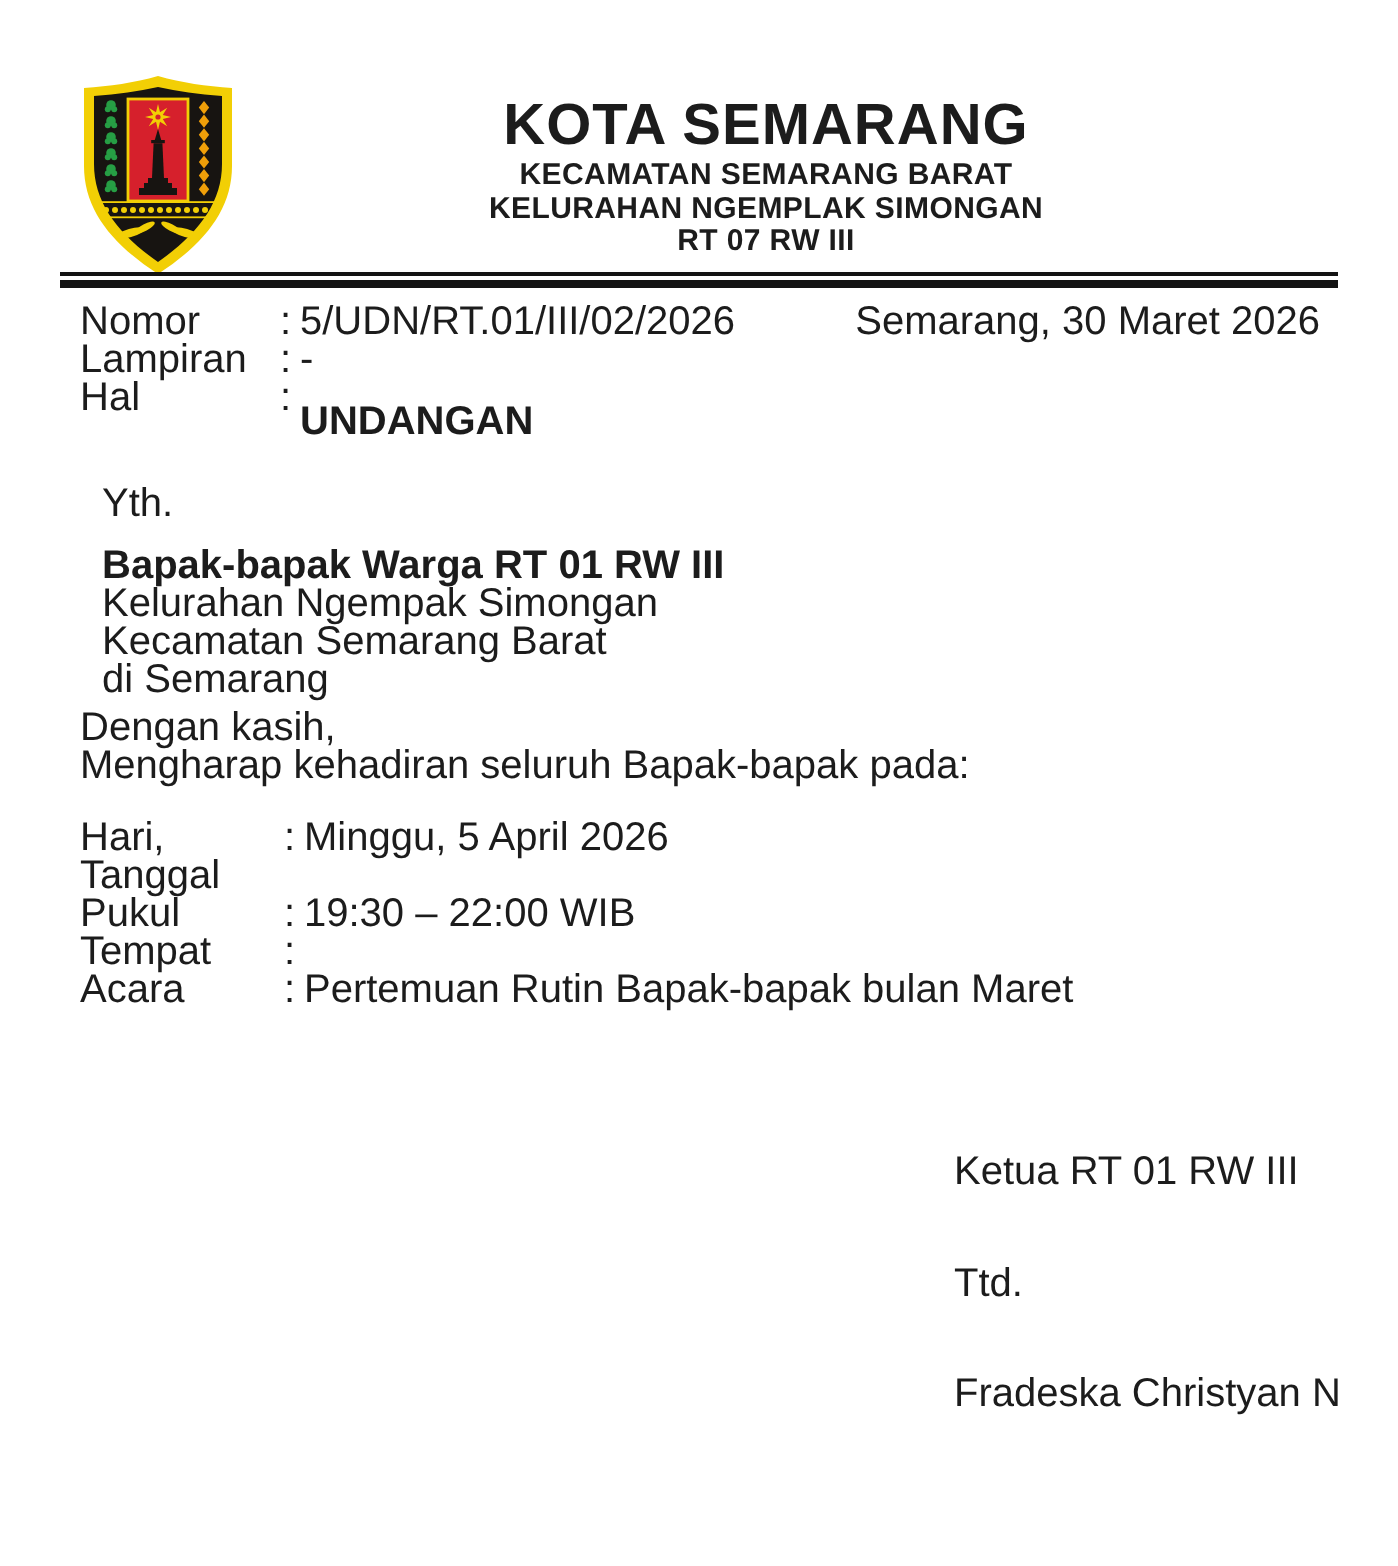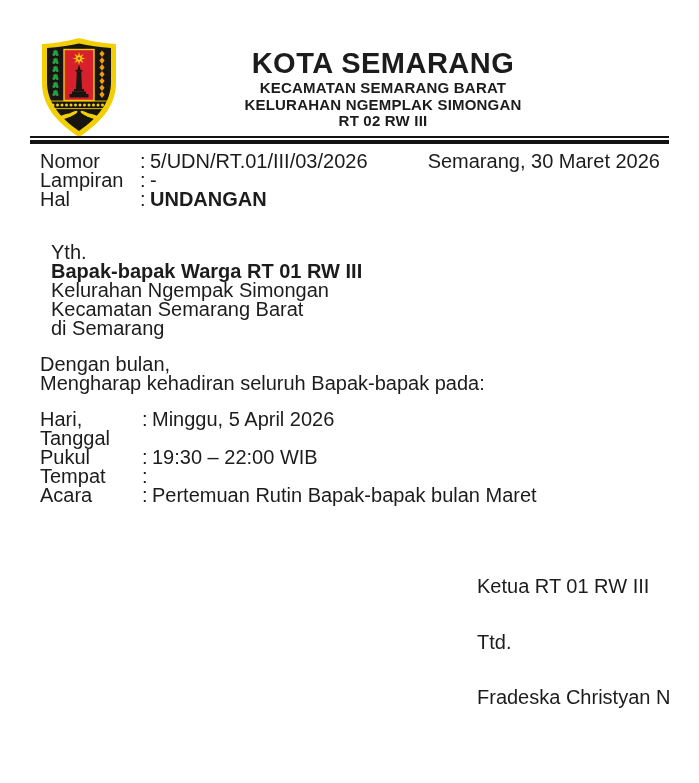--- a/index.html
+++ b/index.html
@@ -26,21 +26,21 @@
   .sep{width:10px;flex:0 0 10px;}
   .date-line{position:absolute;top:152px;right:39px;text-align:center;}
   .recipient{position:absolute;left:51px;top:243px;}
   .opening{position:absolute;left:40px;top:355px;}
   .details{position:absolute;left:40px;top:410px;}
   .details .lbl{width:102px;flex:0 0 102px;}
   .closing{position:absolute;left:40px;top:500px;}
   .sig-role{position:absolute;left:477px;top:577px;}
   .sig-ttd{position:absolute;left:477px;top:633px;}
   .sig-name{position:absolute;left:477px;top:688px;}
-  .bold{font-weight:bold;}
+  .bold{font-weight:bold;margin-top:12px;}
 </style>
 </head>
 <body>
 
 <div class="page">
 
   <div class="logo">
     <svg viewBox="0 0 78 101" width="78" height="101">
 
       <path d="M39 1 C51 4.5 63 6 76 7 L76 46 C76 68 62 85 39 100 C16 85 2 68 2 46 L2 7 C15 6 27 4.5 39 1 Z" fill="#f2cf05"></path>
@@ -117,30 +117,30 @@
         <ellipse cx="53" cy="79.5" rx="7.5" ry="2.1" transform="rotate(16 53 79.5)"></ellipse>
         <ellipse cx="45.5" cy="76.8" rx="5.5" ry="1.7" transform="rotate(28 45.5 76.8)"></ellipse>
       </g>
     </svg>
   </div>
 
   <div class="header-text">
     <div class="header-title">KOTA SEMARANG</div>
     <div class="header-sub">KECAMATAN SEMARANG BARAT</div>
     <div class="header-sub">KELURAHAN NGEMPLAK SIMONGAN</div>
-    <div class="header-sub">RT 02 RW III</div>
+    <div class="header-sub">RT 07 RW III</div>
   </div>
 
   <div class="rule"></div>
 
   <div class="meta bodytext">
     <div class="row">
       <span class="lbl">Nomor</span>
       <span class="sep">:</span>
-      <span class="val">5/UDN/RT.01/III/03/2026</span>
+      <span class="val">5/UDN/RT.01/III/02/2026</span>
     </div>
     <div class="row">
       <span class="lbl">Lampiran</span>
       <span class="sep">:</span>
       <span class="val">-</span>
     </div>
     <div class="row">
       <span class="lbl">Hal</span>
       <span class="sep">:</span>
       <span class="val bold">UNDANGAN</span>
@@ -151,21 +151,21 @@
 
   <div class="recipient bodytext">
     <div>Yth.</div>
     <div class="bold">Bapak-bapak Warga RT 01 RW III</div>
     <div>Kelurahan Ngempak Simongan</div>
     <div>Kecamatan Semarang Barat</div>
     <div>di Semarang</div>
   </div>
 
   <div class="opening bodytext">
-    <div>Dengan bulan,</div>
+    <div>Dengan kasih,</div>
     <div>Mengharap kehadiran seluruh Bapak-bapak pada:</div>
   </div>
 
   <div class="details bodytext">
     <div class="row">
       <span class="lbl">Hari, Tanggal</span>
       <span class="sep">:</span>
       <span class="val">Minggu, 5 April 2026</span>
     </div>
     <div class="row">

